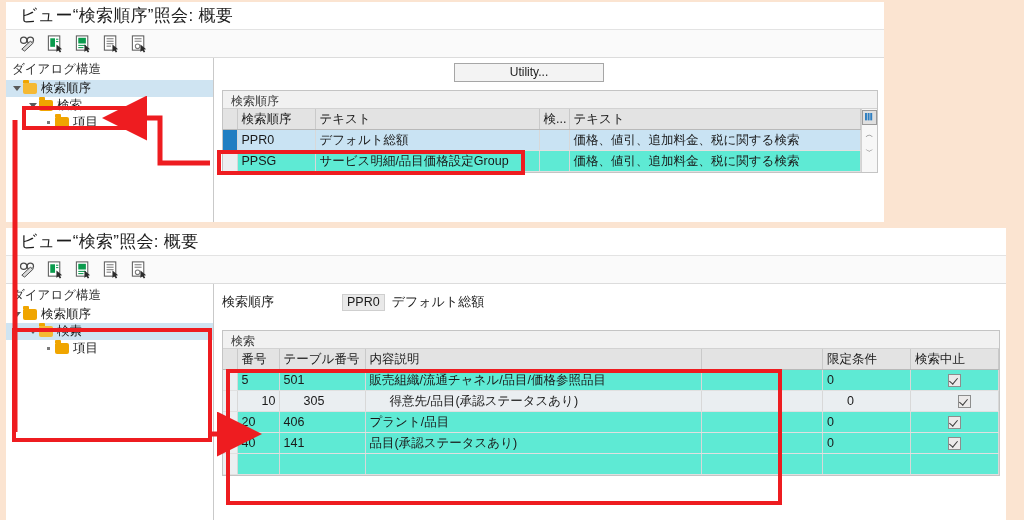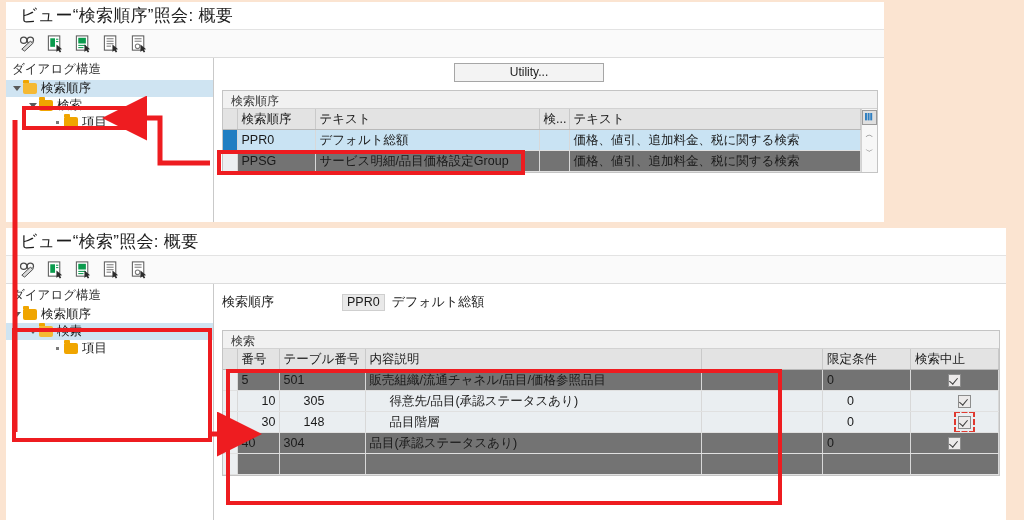--- a/index.html
+++ b/index.html
@@ -60,21 +60,21 @@
     width:14px;height:11px;flex:none;margin-right:4px;position:relative;
     background:#f0a500;border-radius:1px 2px 2px 2px;
   }
   .folder:before{
     content:"";position:absolute;left:0;top:-3px;width:6px;height:3px;
     background:#f0a500;border-radius:1px 1px 0 0;
   }
   .folder.open{background:#f5b933;}
   .tree-lvl1{padding-left:4px;}
   .tree-lvl2{padding-left:20px;}
-  .tree-lvl3{padding-left:45px;}
+  .tree-lvl3{padding-left:36px;}
 
   .content-pane{flex:1;background:#ffffff;position:relative;box-sizing:border-box;overflow:hidden;}
 
   
   .util-row{height:28px;display:flex;align-items:center;justify-content:center;text-align:center;}
   .util-btn{
     width:150px;height:19px;background:#f3f3f3;
     border:1px solid #a6a6a6;
     font-size:12px;color:#222;
     display:flex;align-items:center;justify-content:center;
@@ -93,21 +93,21 @@
   }
   table.grid{border-collapse:collapse;width:100%;font-size:12.5px;table-layout:fixed;}
   table.grid th{
     background:#e3e3e3;border-right:1px solid #c9c9c9;border-bottom:1px solid #b9b9b9;
     font-weight:normal;text-align:left;padding:1px 4px;height:18px;color:#1a1a1a;
     white-space:nowrap;overflow:hidden;
   }
   table.grid td{
     border-right:1px solid #d8d8d8;border-bottom:1px solid #e0e0e0;
     padding:1px 4px;height:18px;color:#1a1a1a;white-space:nowrap;overflow:hidden;
-    background:#737373;
+    background:#5eead4;
   }
   tr.row-sel td{background:#c9e3f3;}
   td.selbar{background:#1f7ec2 !important;padding:0;width:14px;}
   tr.alt td{background:#eaeef1;padding-left:24px;}
   .ctr{text-align:center;}
 
   
   .cbx{
     width:11px;height:11px;border:1px solid #8d8d8d;background:#eceaea;
     display:inline-block;position:relative;vertical-align:middle;
@@ -430,37 +430,35 @@
                   <td style="background:#eceff1"></td>
                   <td>10</td>
                   <td>305</td>
                   <td>得意先/品目(承認ステータスあり)</td>
                   <td></td>
                   <td>0</td>
                   <td class="ctr">
                     <span class="cbx"></span>
                   </td>
                 </tr>
-                <tr class="alt">
+                <tr>
                   <td style="background:#eceff1"></td>
-                  <td>30</td>
-                  <td>148</td>
-                  <td>品目階層</td>
+                  <td>20</td>
+                  <td>406</td>
+                  <td>プラント/品目</td>
                   <td></td>
                   <td>0</td>
                   <td class="ctr">
-                    <span class="cbx-focus">
-                      <span class="cbx"></span>
-                    </span>
+                    <span class="cbx"></span>
                   </td>
                 </tr>
                 <tr>
                   <td style="background:#eceff1"></td>
                   <td>40</td>
-                  <td>304</td>
+                  <td>141</td>
                   <td>品目(承認ステータスあり)</td>
                   <td></td>
                   <td>0</td>
                   <td class="ctr">
                     <span class="cbx"></span>
                   </td>
                 </tr>
                 <tr>
                   <td style="background:#eceff1"></td>
                   <td></td>

